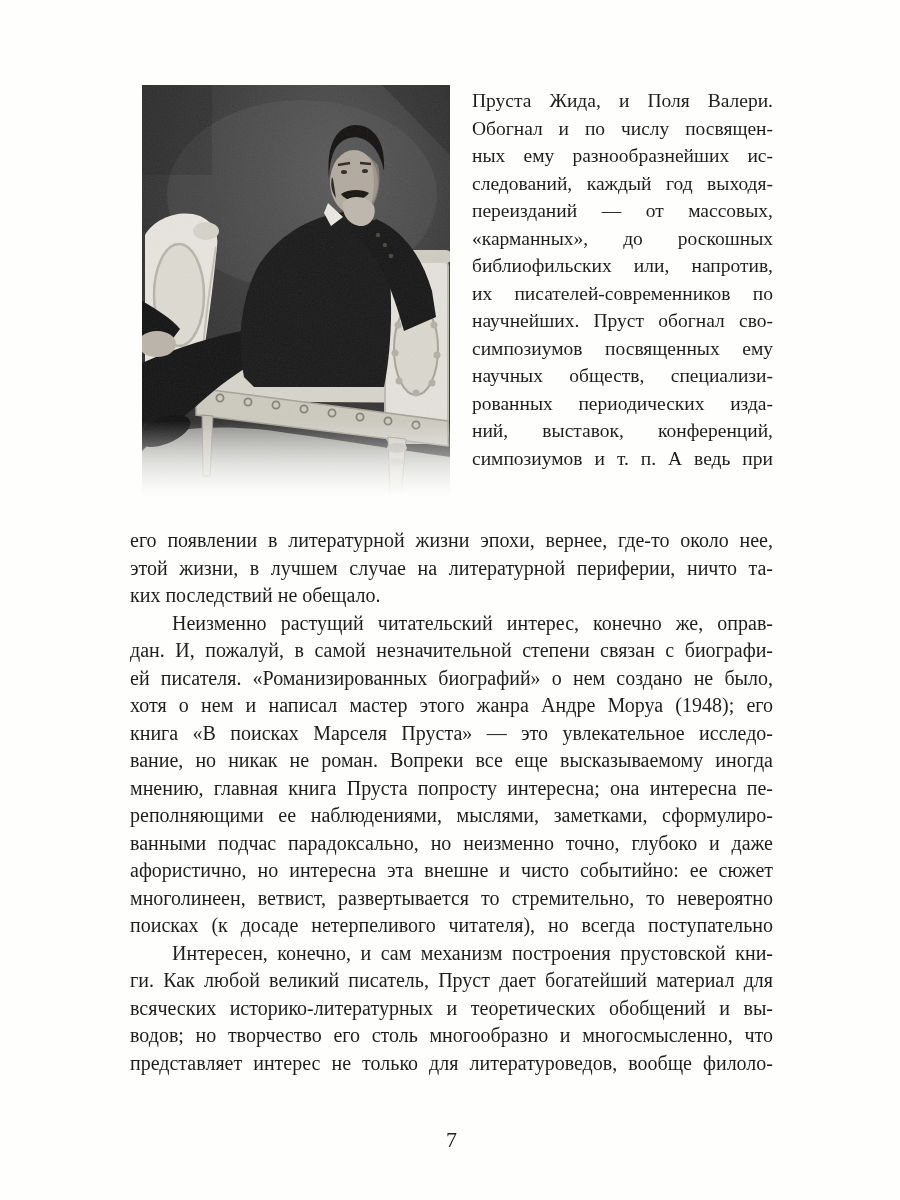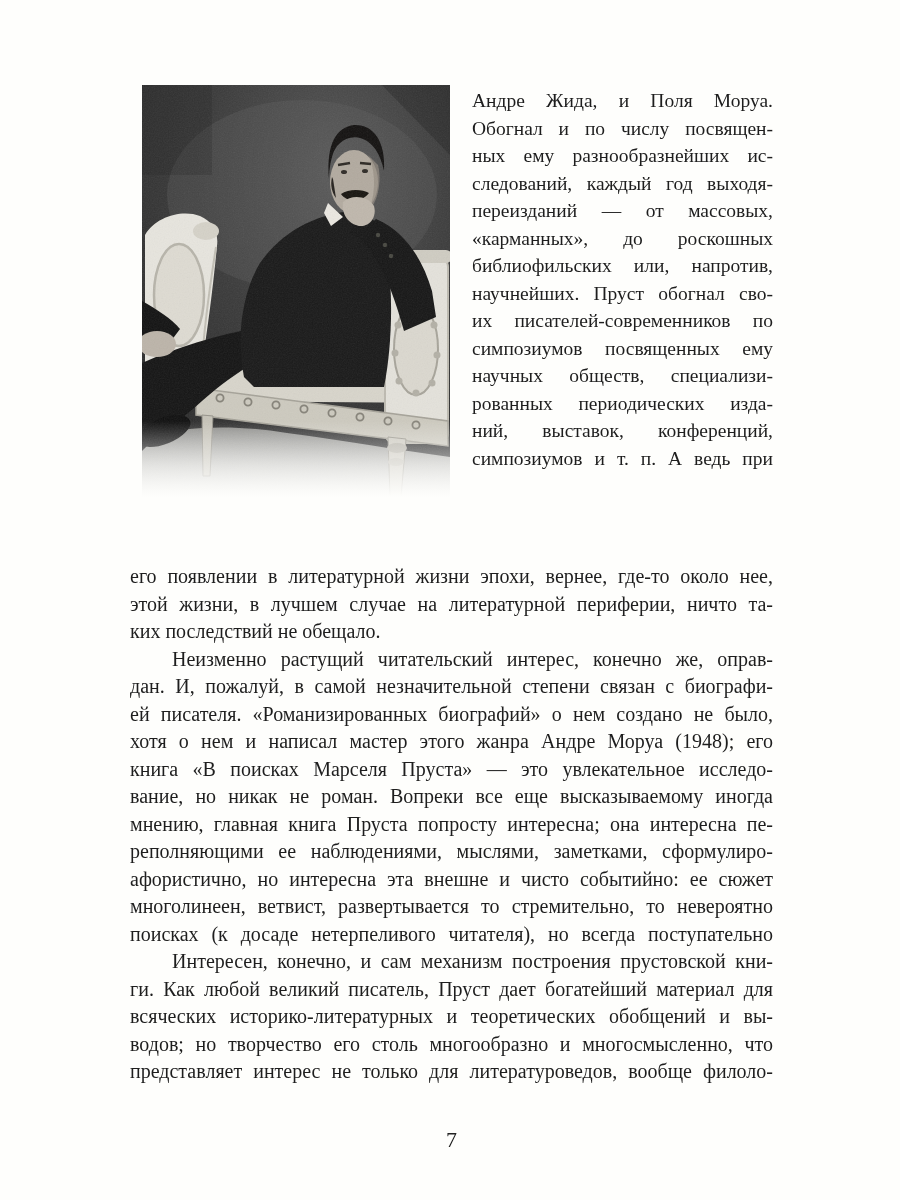--- a/index.html
+++ b/index.html
@@ -11,21 +11,21 @@
   .photo{
     position:absolute;left:142px;top:85px;width:308px;height:412px;margin:0;padding:0;
   }
   .photo svg{display:block;width:100%;height:100%;}
   .col-text{
     position:absolute;left:472px;top:87px;width:301px;
     font-size:19.5px;line-height:27.5px;
   }
   .body-text{
     position:absolute;left:130px;top:527px;width:643px;
-    font-size:20px;line-height:27.5px;margin-top:36px;
+    font-size:20px;line-height:27.5px;
   }
   .tline{
     text-align:justify;
     text-align-last:justify;
     -moz-text-align-last:justify;
     white-space:normal;
   }
   .tline.para-end{text-align-last:left;-moz-text-align-last:left;}
   .tline.indent{text-indent:42px;}
   .page-number{
@@ -135,48 +135,49 @@
       <path d="M186,118 L201,132 L189,141 L182,128 Z" fill="#ebe8e1"></path>
       <path d="M201,117 C210,109 226,111 232,121 C235,132 228,142 217,141 C206,139 199,128 201,117 Z" fill="#bfb7ac"></path>
       <path d="M213,140 L230,146 L224,156 L208,148 Z" fill="#171717"></path>
 
       <rect x="0" y="0" width="308" height="412" filter="url(#grain)" opacity="0.10"></rect>
       <rect x="0" y="336" width="308" height="76" fill="url(#bottomFade)"></rect>
     </svg>
   </figure>
 
   <div class="col-text">
-      <div class="tline">Андре Жида, и Поля Моруа.</div>
+      <div class="tline">Пруста Жида, и Поля Валери.</div>
       <div class="tline">Обогнал и по числу посвящен-</div>
       <div class="tline">ных ему разнообразнейших ис-</div>
       <div class="tline">следований, каждый год выходя-</div>
       <div class="tline">переизданий — от массовых,</div>
       <div class="tline">«карманных», до роскошных</div>
       <div class="tline">библиофильских или, напротив,</div>
+      <div class="tline">их писателей-современников по</div>
       <div class="tline">научнейших. Пруст обогнал сво-</div>
-      <div class="tline">их писателей-современников по</div>
       <div class="tline">симпозиумов посвященных ему</div>
       <div class="tline">научных обществ, специализи-</div>
       <div class="tline">рованных периодических изда-</div>
       <div class="tline">ний, выставок, конференций,</div>
       <div class="tline">симпозиумов и т. п. А ведь при</div>
     </div>
 
   <div class="body-text">
       <div class="tline">его появлении в литературной жизни эпохи, вернее, где-то около нее,</div>
       <div class="tline">этой жизни, в лучшем случае на литературной периферии, ничто та-</div>
       <div class="tline para-end">ких последствий не обещало.</div>
       <div class="tline indent">Неизменно растущий читательский интерес, конечно же, оправ-</div>
       <div class="tline">дан. И, пожалуй, в самой незначительной степени связан с биографи-</div>
       <div class="tline">ей писателя. «Романизированных биографий» о нем создано не было,</div>
       <div class="tline">хотя о нем и написал мастер этого жанра Андре Моруа (1948); его</div>
       <div class="tline">книга «В поисках Марселя Пруста» — это увлекательное исследо-</div>
       <div class="tline">вание, но никак не роман. Вопреки все еще высказываемому иногда</div>
       <div class="tline">мнению, главная книга Пруста попросту интересна; она интересна пе-</div>
       <div class="tline">реполняющими ее наблюдениями, мыслями, заметками, сформулиро-</div>
+      <div class="tline">ванными подчас парадоксально, но неизменно точно, глубоко и даже</div>
       <div class="tline">афористично, но интересна эта внешне и чисто событийно: ее сюжет</div>
       <div class="tline">многолинеен, ветвист, развертывается то стремительно, то невероятно</div>
       <div class="tline">поисках (к досаде нетерпеливого читателя), но всегда поступательно</div>
       <div class="tline indent">Интересен, конечно, и сам механизм построения прустовской кни-</div>
       <div class="tline">ги. Как любой великий писатель, Пруст дает богатейший материал для</div>
       <div class="tline">всяческих историко-литературных и теоретических обобщений и вы-</div>
       <div class="tline">водов; но творчество его столь многообразно и многосмысленно, что</div>
       <div class="tline">представляет интерес не только для литературоведов, вообще филоло-</div>
     </div>
 

